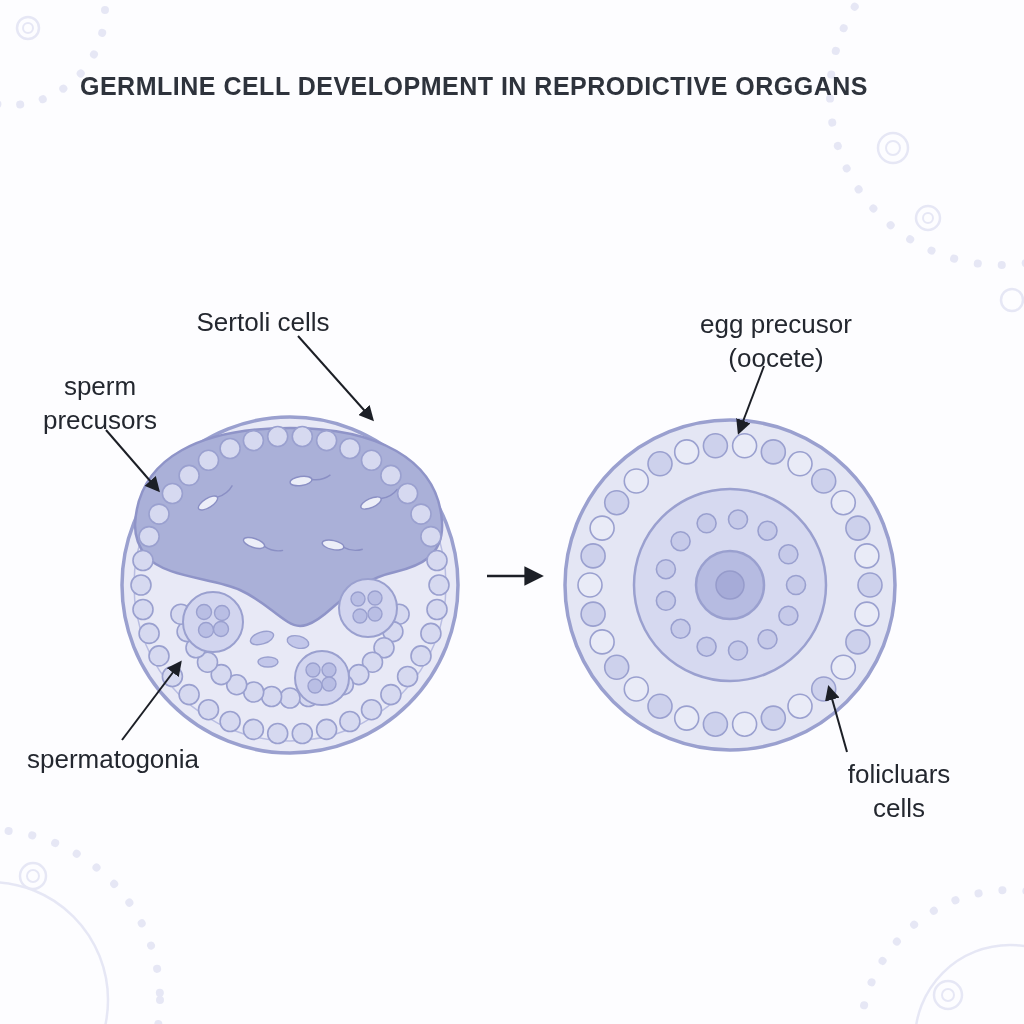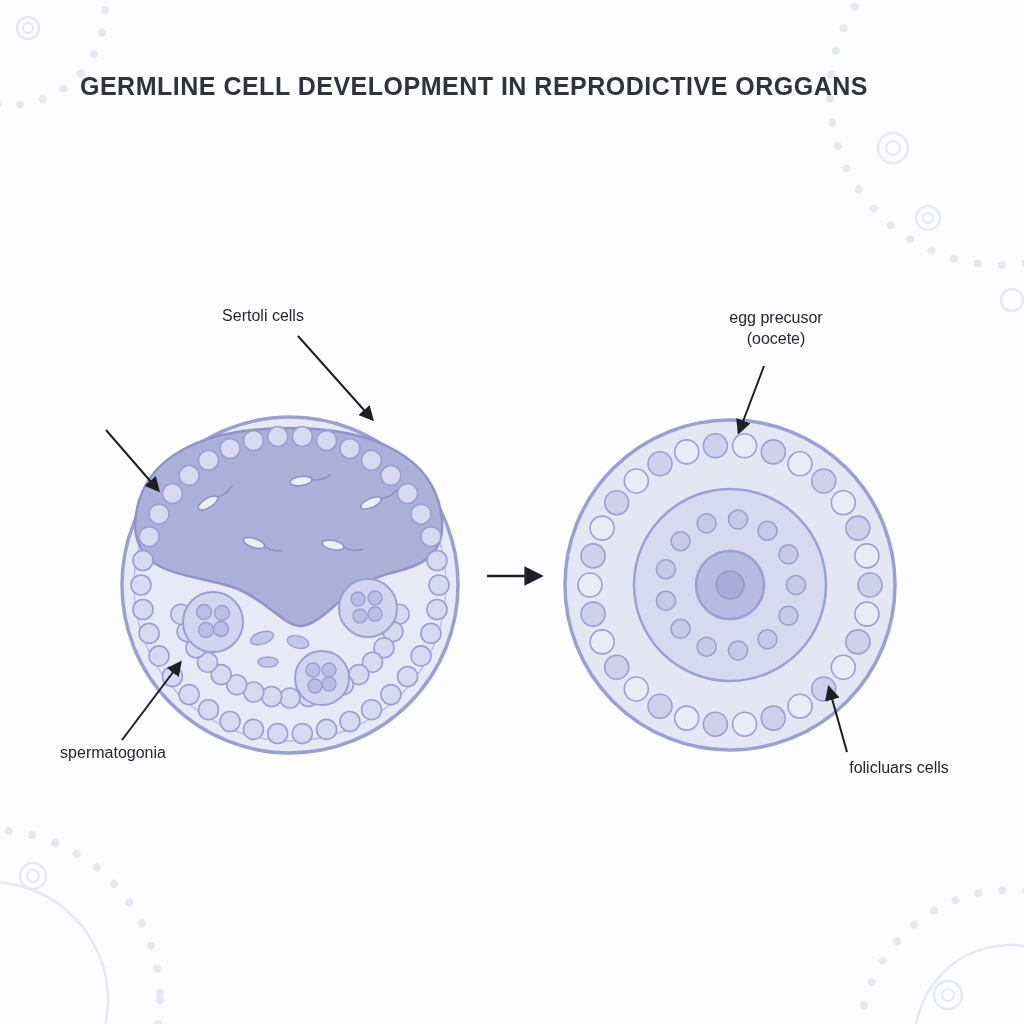--- a/index.html
+++ b/index.html
@@ -10,21 +10,21 @@
   }
   #stage{position:absolute;inset:0;}
   svg{position:absolute;top:0;left:0;}
   .title{
     position:absolute;top:72px;left:0;width:948px;
     text-align:center;font-size:25px;font-weight:700;letter-spacing:.5px;
     color:#2e333c;
   }
   .lbl{
     position:absolute;transform:translateX(-50%);
-    font-size:16px;color:#23272f;text-align:center;white-space:pre-line;
+    font-size:26px;color:#23272f;text-align:center;white-space:pre-line;
     line-height:1.3;
   }
   .lbl-sertoli{left:263px;top:306px;}
   .lbl-sperm{left:100px;top:370px;}
   .lbl-spermatogonia{left:113px;top:743px;}
   .lbl-egg{left:776px;top:308px;}
   .lbl-follicular{left:899px;top:758px;}
 </style>
 </head>
 <body>
@@ -247,18 +247,20 @@
     <line x1="106" y1="430" x2="158" y2="490" marker-end="url(#ah)"></line>
     <line x1="122" y1="740" x2="180" y2="663" marker-end="url(#ah)"></line>
     <line x1="764" y1="366" x2="739" y2="432" marker-end="url(#ah)"></line>
     <line x1="847" y1="752" x2="829" y2="688" marker-end="url(#ah)"></line>
   </g>
 </svg>
 
 <div class="title">GERMLINE CELL DEVELOPMENT IN REPRODICTIVE ORGGANS</div>
 
 <div class="lbl lbl-sertoli">Sertoli cells</div>
+<div class="lbl lbl-sperm">sperm
+precusors</div>
 <div class="lbl lbl-spermatogonia">spermatogonia</div>
 <div class="lbl lbl-follicular">folicluars cells</div>
 <div class="lbl lbl-egg">egg precusor
 (oocete)</div>
 
 </div>
 
 </body></html>

